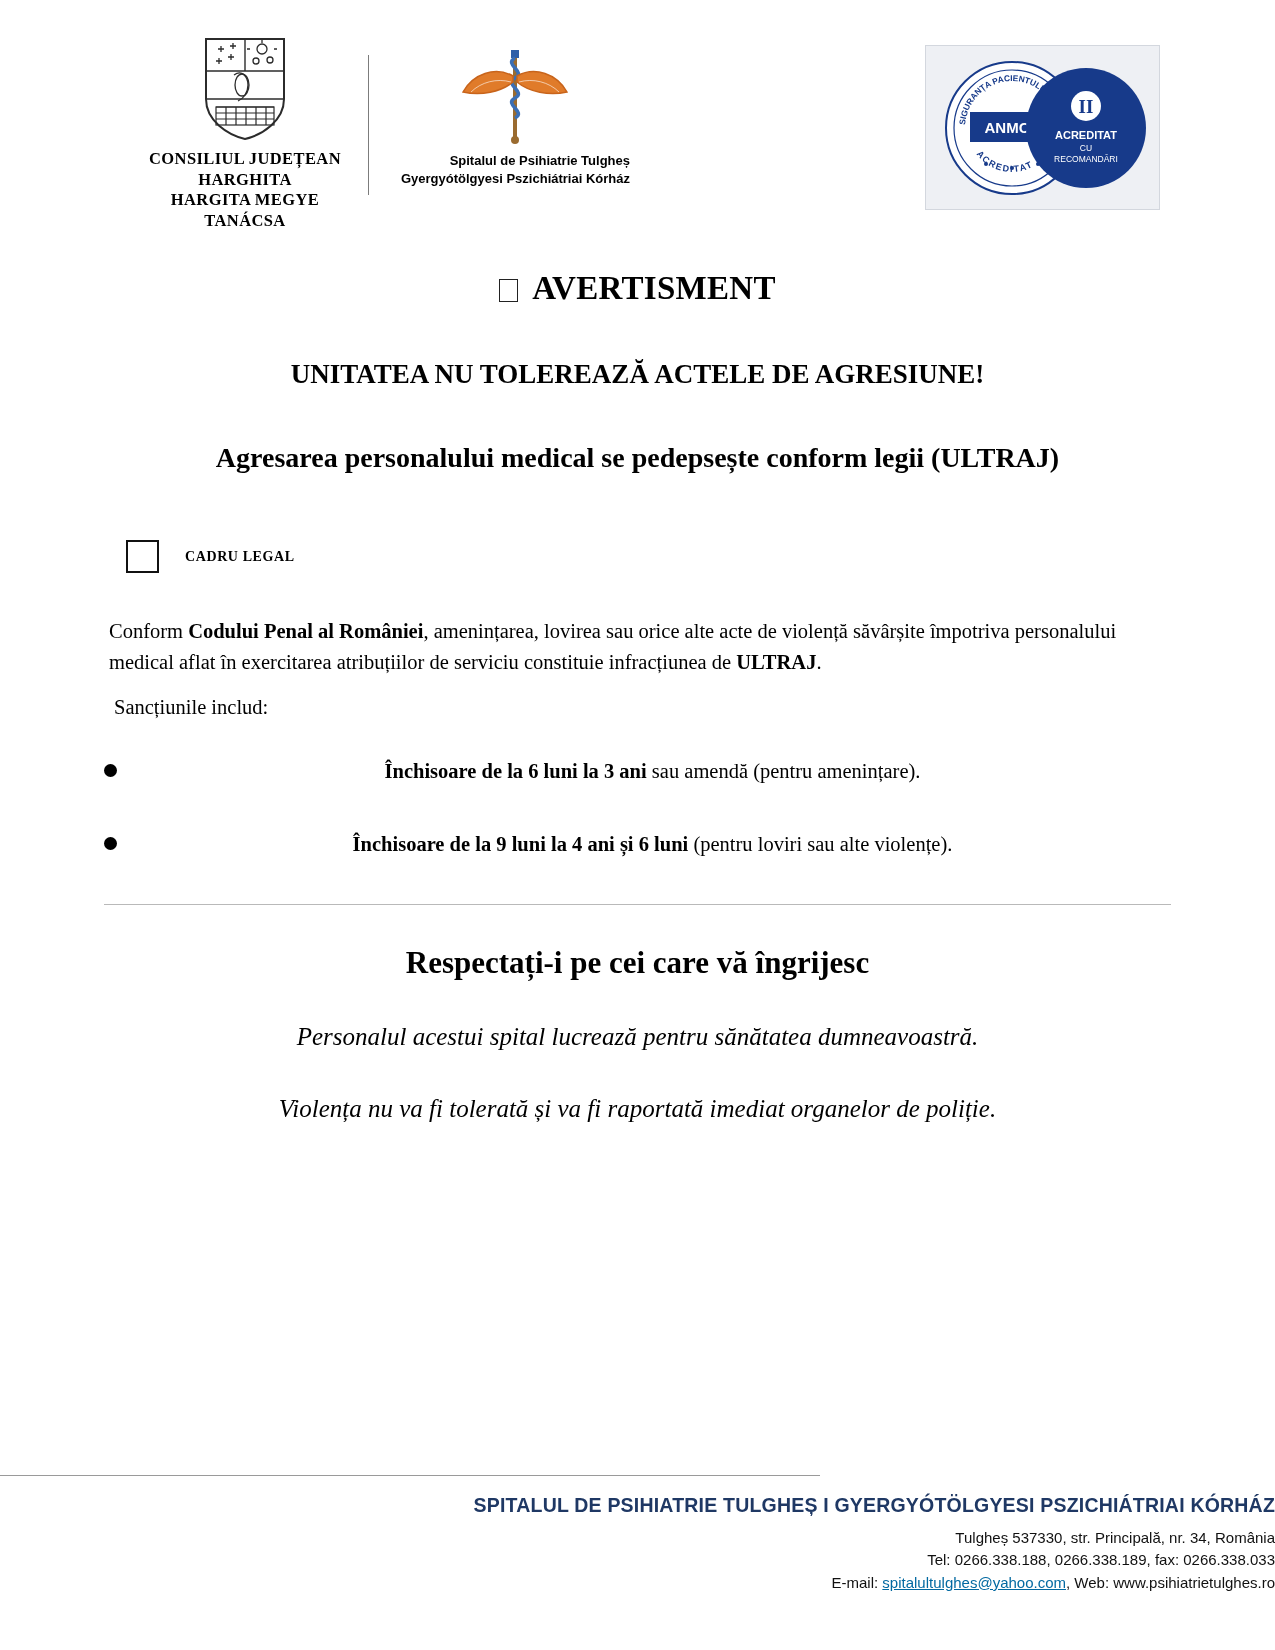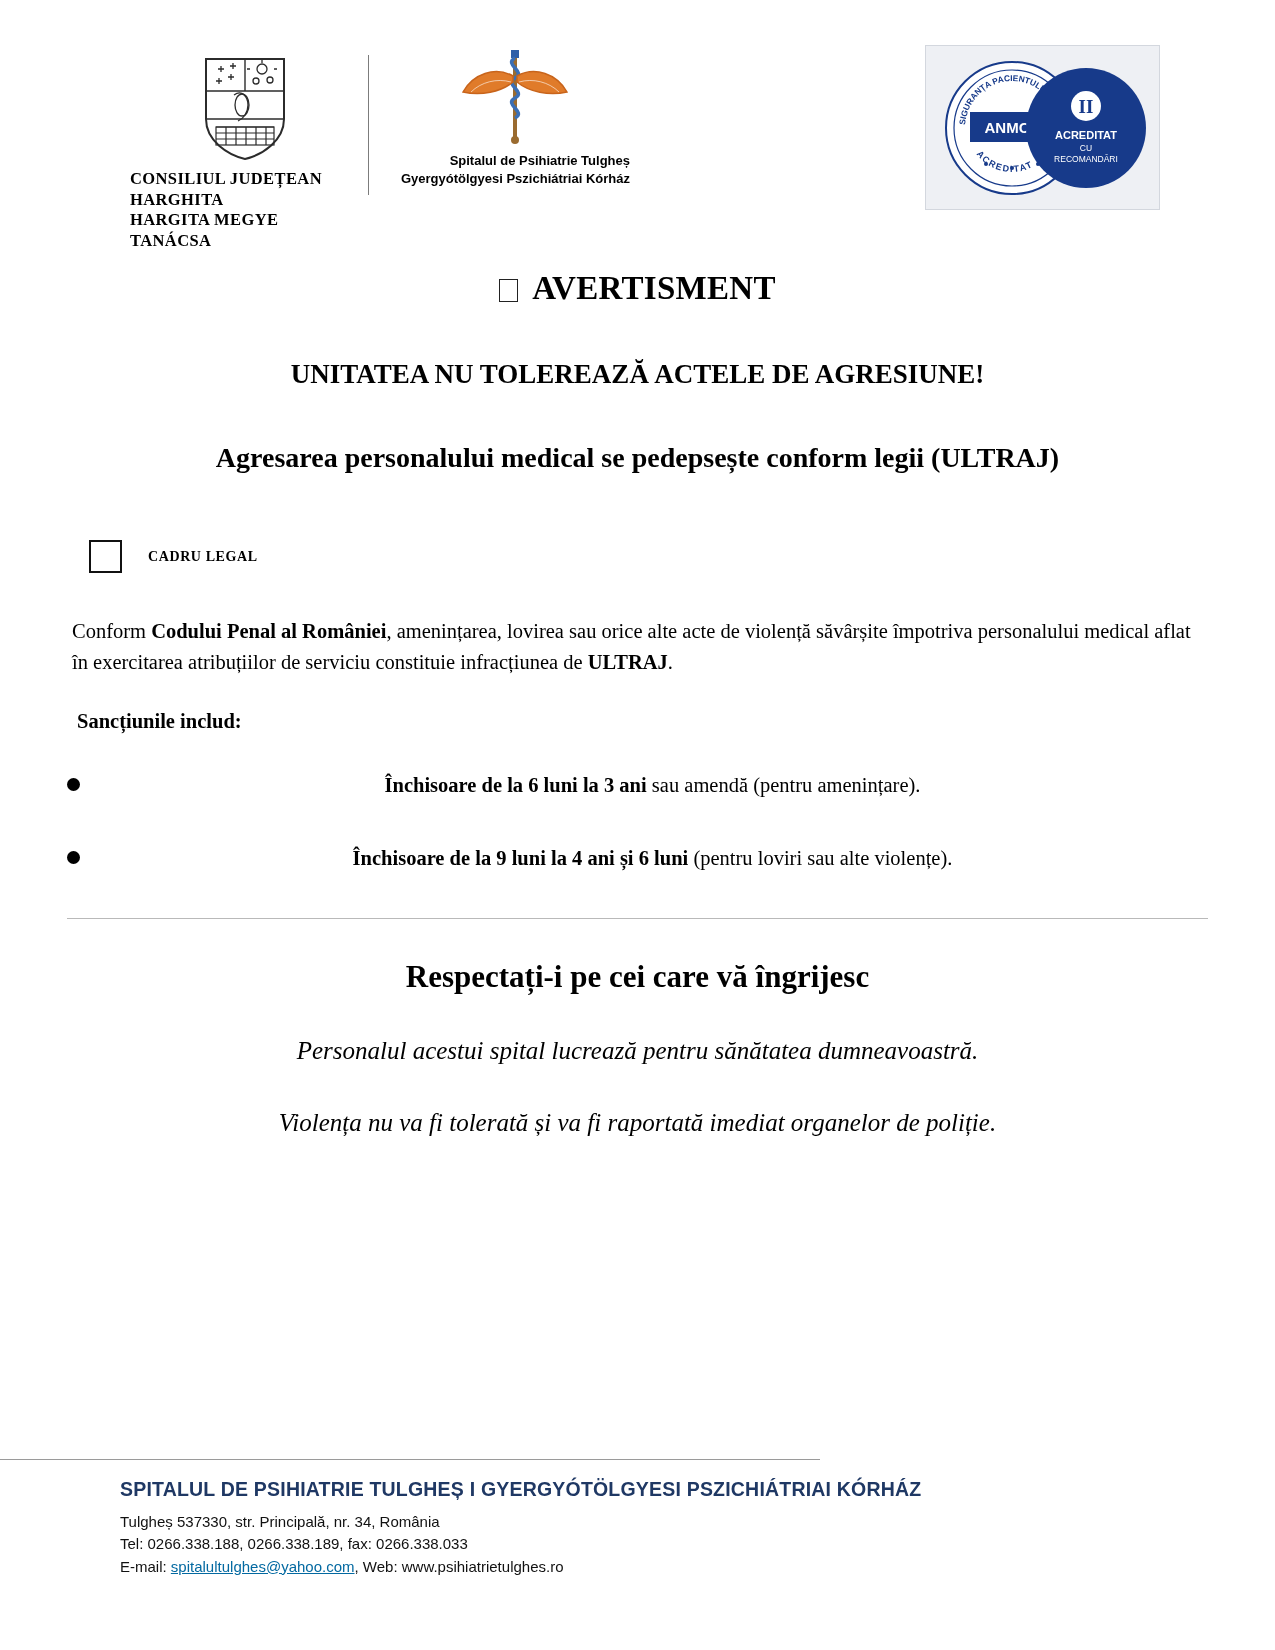--- a/index.html
+++ b/index.html
@@ -16,23 +16,23 @@
 
   
   .header {
     position: relative;
     height: 225px;
     padding: 40px 60px 0 60px;
   }
   .logo-left {
     position: absolute;
     left: 130px;
-    top: 57px;
+    top: 37px;
     width: 230px;
-    text-align: left;
+    text-align: center;
   }
   .crest {
     width: 82px;
     height: 104px;
     margin: 0 auto 8px auto;
     position: relative;
   }
   .crest svg { display: block; }
   .logo-left-text {
     font-family: "Liberation Serif", serif;
@@ -72,21 +72,21 @@
     right: 115px;
     top: 45px;
     width: 235px;
     height: 165px;
     background: #eef0f4;
     border: 1px solid #d3d7de;
   }
 
   
   .doc {
-    padding: 0 67px;
+    padding: 0 104px;
   }
   h1.title {
     text-align: center;
     font-size: 33px;
     font-weight: bold;
     margin: 45px 0 0 0;
     letter-spacing: 0.3px;
   }
   .box-glyph {
     display: inline-block;
@@ -132,22 +132,22 @@
 
   p.para {
     font-size: 20.5px;
     line-height: 1.5;
     margin: 43px 0 0 5px;
     text-align: left;
   }
   p.para b { font-weight: bold; }
   p.sanct {
     font-size: 20.5px;
-    font-weight: bold;
-    margin: 32px 0 0 10px;
+    font-weight: normal;
+    margin: 18px 0 0 10px;
   }
 
   ul.bullets {
     list-style: none;
     margin: 38px 0 12px 0;
     padding: 0;
     text-align: center;
   }
   ul.bullets li {
     font-size: 20.5px;
@@ -187,21 +187,22 @@
     line-height: 1.42;
     margin: 38px 0 0 0;
   }
   p.italic.second { margin-top: 36px; }
 
   
   .footer {
     position: absolute;
     left: 0;
     right: 0;
-    bottom: 72px;
+    bottom: 56px;
+    text-align: right;
   }
   .footer-rule {
     border: 0;
     border-top: 1px solid #9a9a9a;
     margin: 0 0 0 0;
     width: 820px;
   }
   .footer-inner {
     padding: 18px 0 0 120px;
     font-family: "Liberation Sans", sans-serif;

